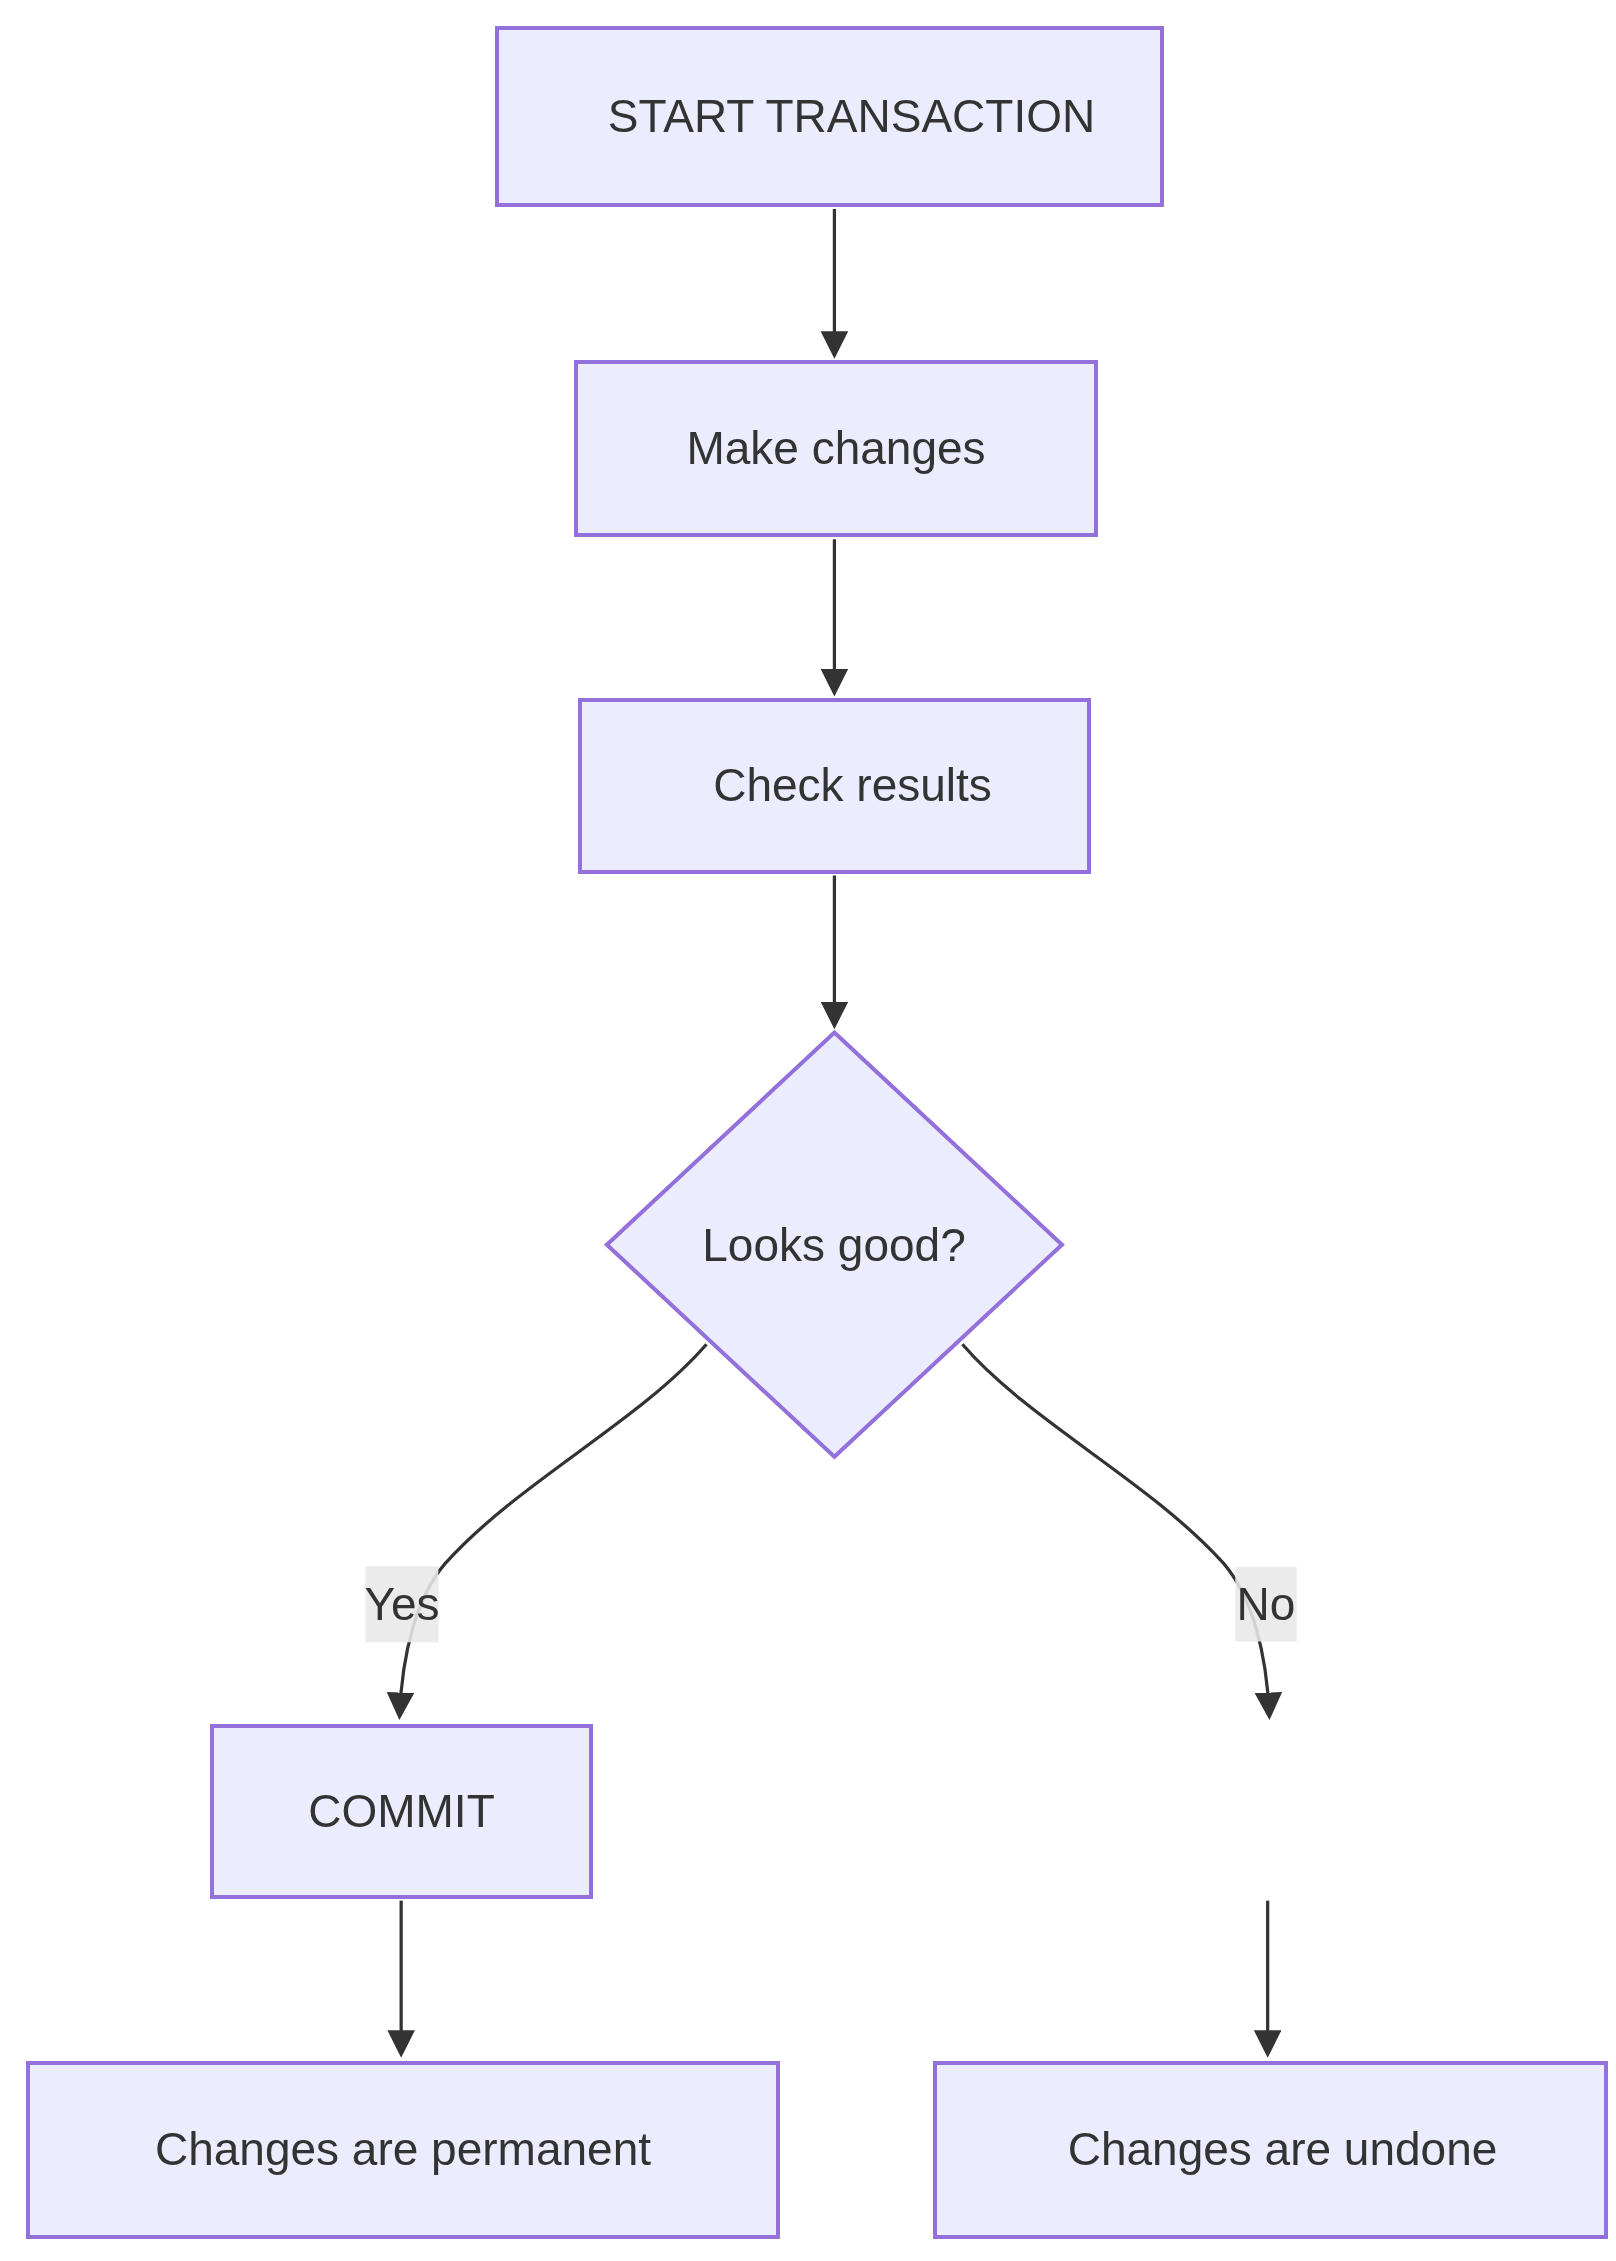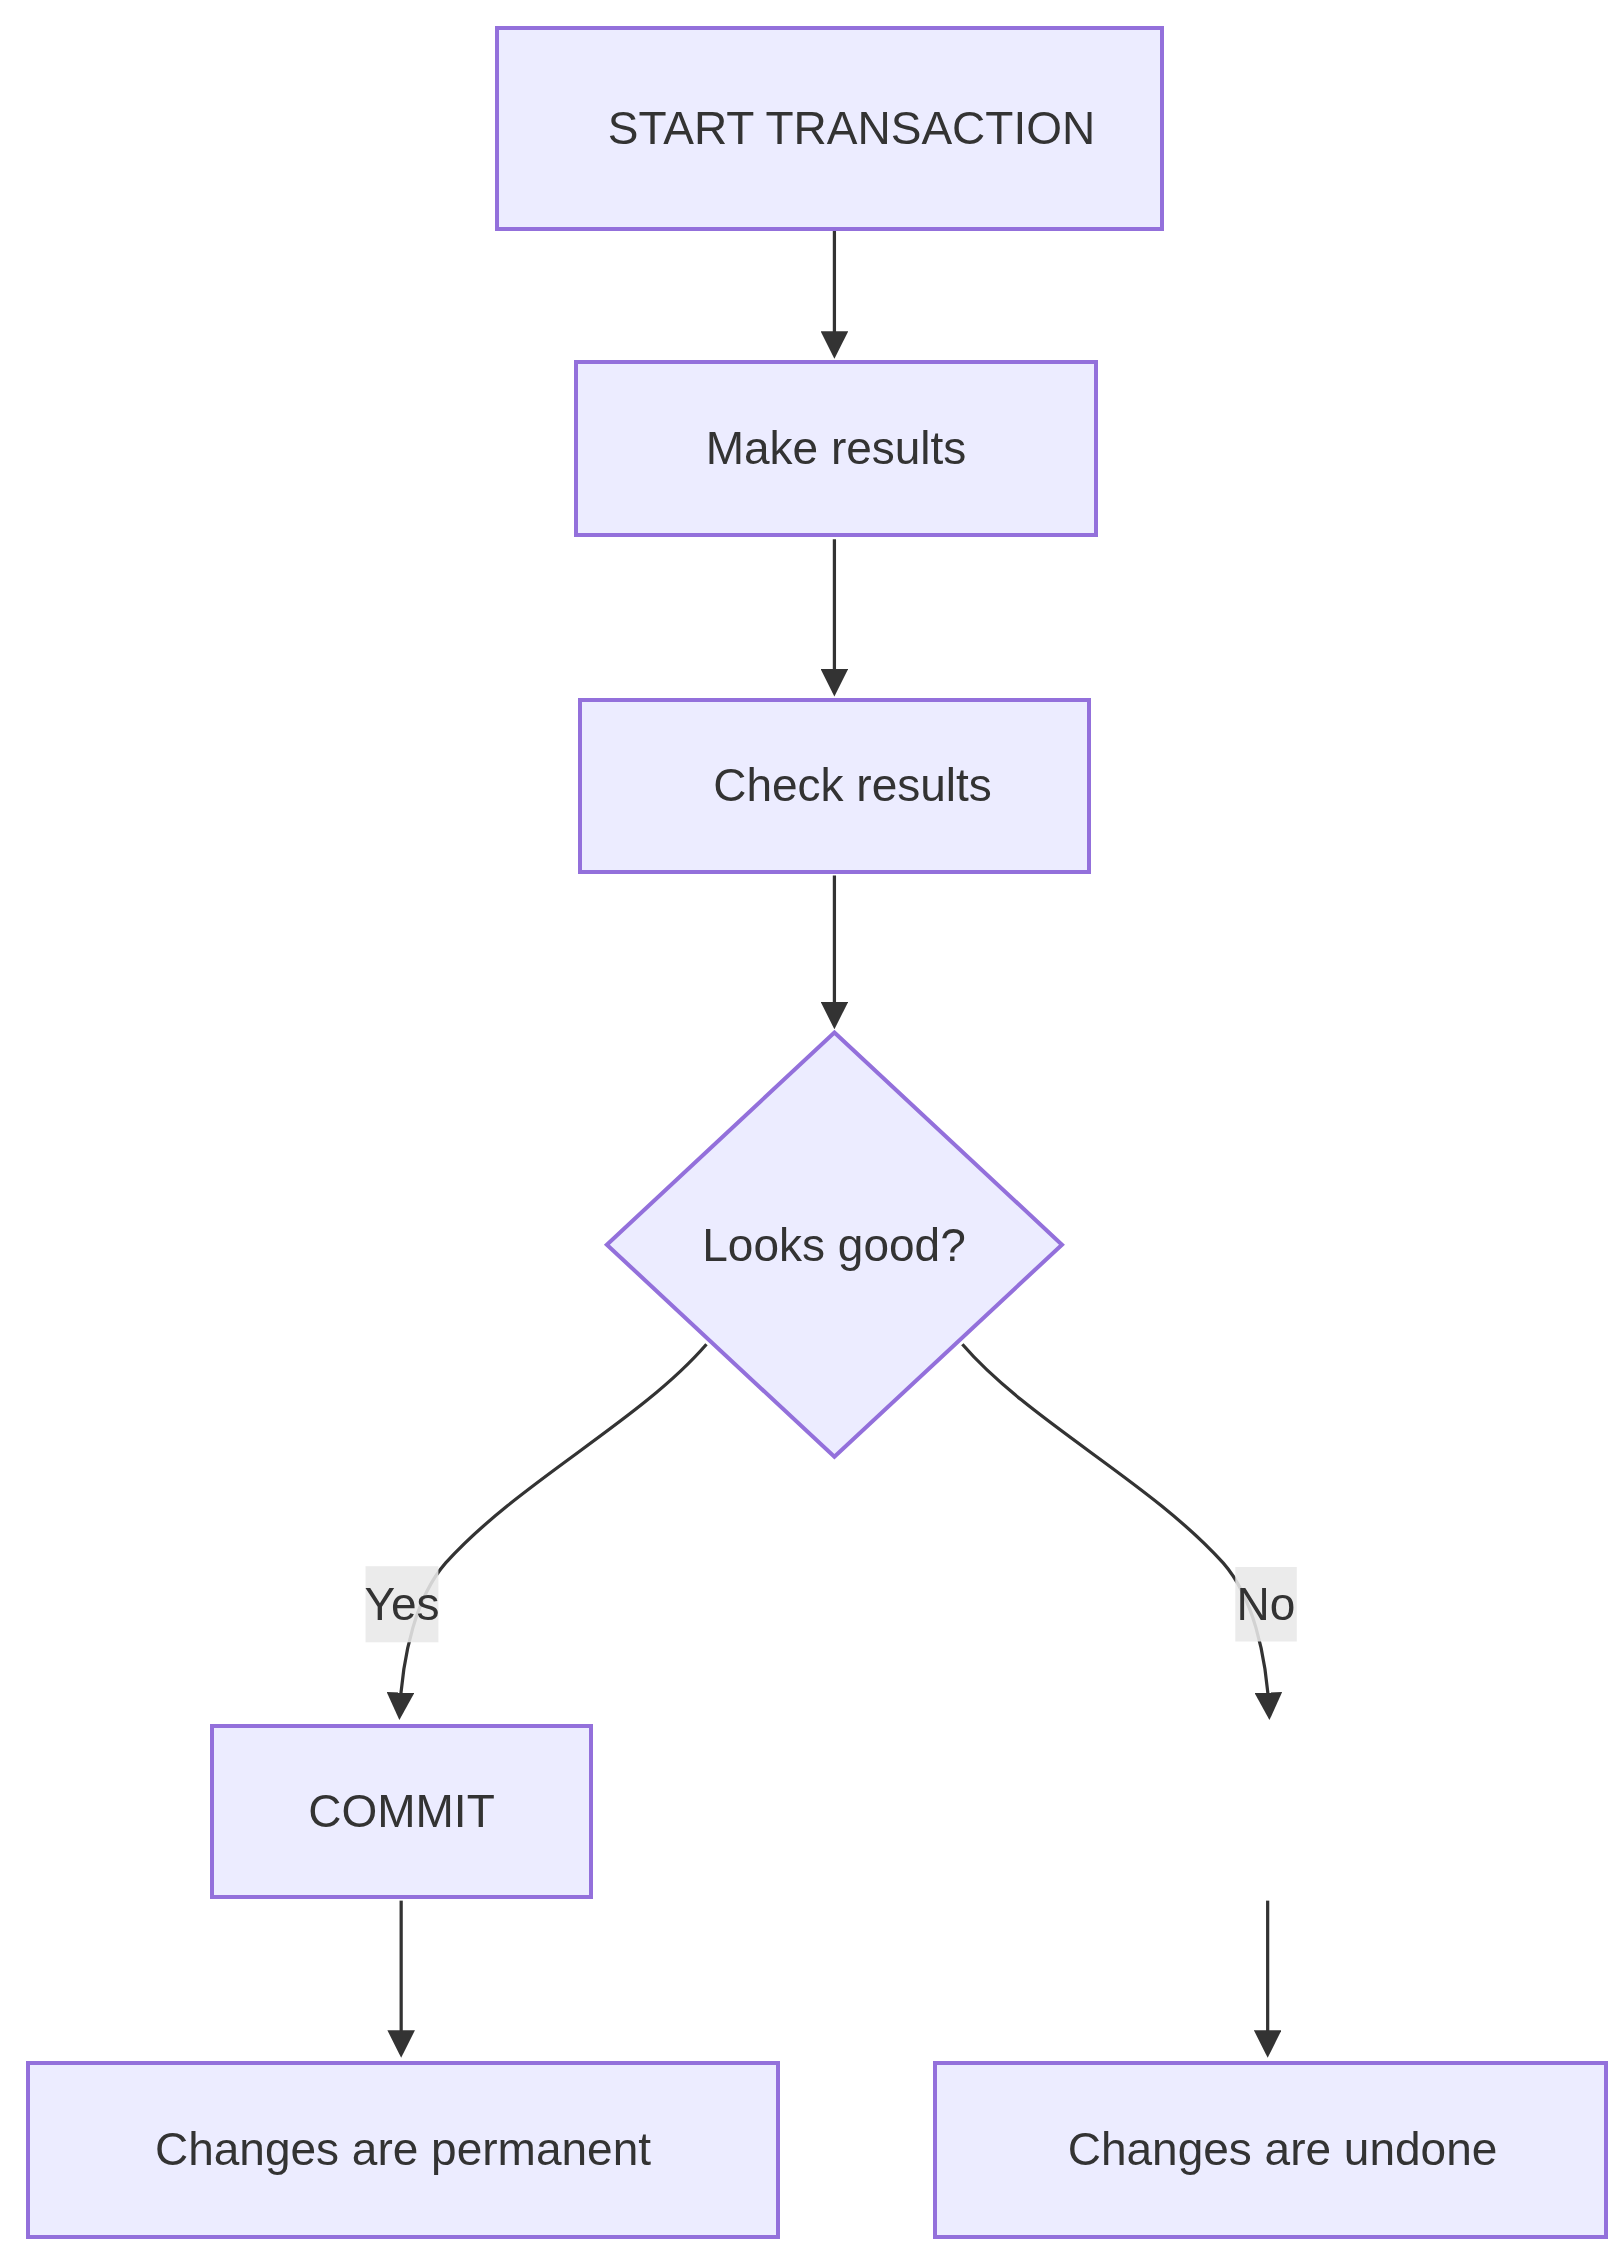--- a/index.html
+++ b/index.html
@@ -49,21 +49,21 @@
     background: var(--node-fill);
     border: 4px solid var(--node-border);
     display: flex;
     align-items: center;
     justify-content: center;
     text-align: center;
     font-size: 46px;
     line-height: 1.25;
     color: var(--text);
   }
-  .node-start      { left: 495px;  top: 26px;   width: 669px; height: 205px; padding-left: 44px; }
+  .node-start      { left: 495px;  top: 26px;   width: 669px; height: 181px; padding-left: 44px; }
   .node-make       { left: 574px;  top: 360px;  width: 524px; height: 177px; }
   .node-check      { left: 578px;  top: 698px;  width: 513px; height: 176px; padding-left: 36px; }
   .node-commit     { left: 210px;  top: 1724px; width: 383px; height: 175px; }
   .node-rollback   { left: 1047px; top: 1724px; width: 441px; height: 175px; }
   .node-permanent  { left: 26px;   top: 2061px; width: 754px; height: 178px; }
   .node-undone     { left: 933px; top: 2061px; width: 675px; height: 178px; padding-left: 24px; }
   .diamond-label {
     position: absolute;
     z-index: 2;
     left: 834px; top: 1245px;
@@ -108,21 +108,21 @@
     <rect class="edge-label-bg" x="1525" y="1935" width="76" height="92"></rect>
 
     <polygon class="diamond-shape" points="1030,1275 1311,1537 1030,1799 749,1537"></polygon>
   </svg>
 
   <div class="node node-start">
     <span>START TRANSACTION</span>
   </div>
 
   <div class="node node-make">
-    <span>Make results</span>
+    <span>Make changes</span>
   </div>
 
   <div class="node node-check">
     <span>Check results</span>
   </div>
 
   <div class="diamond-label">Looks good?</div>
 
   <div class="edge-label-text edge-label-yes">Yes</div>
   <div class="edge-label-text edge-label-no">No</div>

